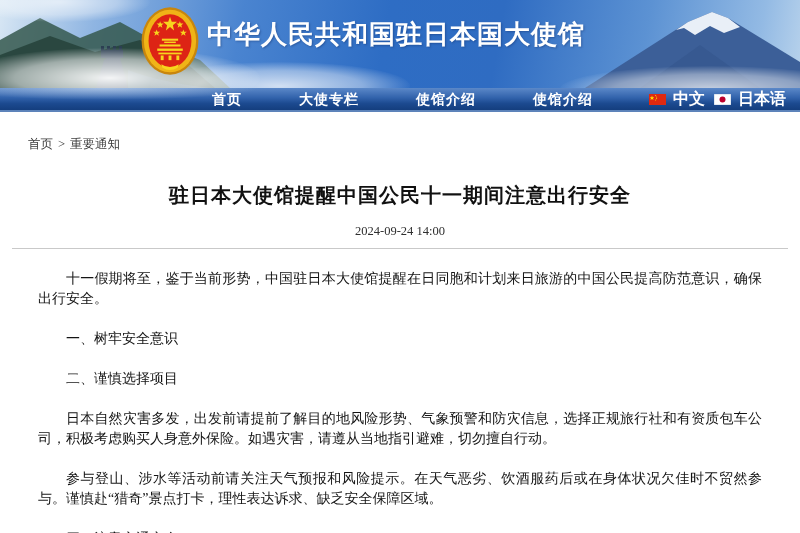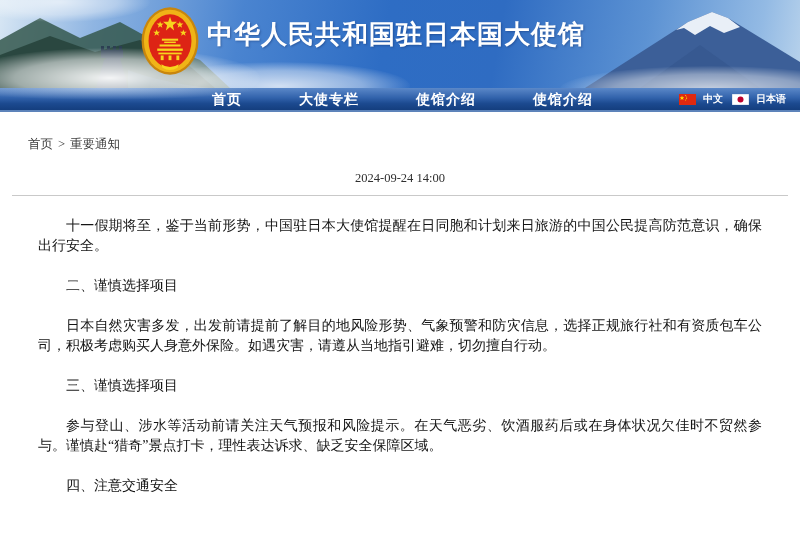--- a/index.html
+++ b/index.html
@@ -48,21 +48,21 @@
     background: radial-gradient(ellipse at 40% 0%, rgba(230,240,250,0.55), rgba(230,240,250,0) 70%);
     pointer-events: none;
   }
   .nav-items { display: flex; gap: 57px; padding-left: 212px; }
   .nav-item {
     color: #ffffff; font-size: 14px; font-weight: bold; letter-spacing: 1px;
     cursor: pointer; white-space: nowrap; line-height: 22px;
   }
   .lang-switch { margin-left: auto; margin-right: 14px; display: flex; align-items: center; gap: 9px; }
   .lang-item { display: flex; align-items: center; gap: 7px; cursor: pointer; }
-  .lang-label { color: #ffffff; font-size: 10px; font-weight: bold; font-family: Liberation Mono, monospace; }
+  .lang-label { color: #ffffff; font-size: 16px; font-weight: bold; font-family: Liberation Mono, monospace; }
   .flag { display: block; }
 
   
   .breadcrumb {
     padding: 24px 0 0 28px; font-size: 12.5px; color: #3c3c3c; height: 44px;
   }
   .breadcrumb a { color: #3c3c3c; text-decoration: none; cursor: pointer; }
   .crumb-sep { margin: 0 5px; }
 
   
@@ -162,24 +162,25 @@
       <span class="lang-label">日本语</span>
     </span>
   </div>
 </div>
 
 <div class="breadcrumb">
   <a>首页</a><span class="crumb-sep">&gt;</span><a>重要通知</a>
 </div>
 
 <div class="article">
+  <div class="article-title">驻日本大使馆提醒中国公民十一期间注意出行安全</div>
   <div class="article-date">2024-09-24 14:00</div>
   <hr class="divider">
   <div class="article-body">
     <p>十一假期将至，鉴于当前形势，中国驻日本大使馆提醒在日同胞和计划来日旅游的中国公民提高防范意识，确保出行安全。</p>
+    <p>一、树牢安全意识</p>
     <p>二、谨慎选择项目</p>
     <p>日本自然灾害多发，出发前请提前了解目的地风险形势、气象预警和防灾信息，选择正规旅行社和有资质包车公司，积极考虑购买人身意外保险。如遇灾害，请遵从当地指引避难，切勿擅自行动。</p>
-    <p>三、谨慎选择项目</p>
     <p>参与登山、涉水等活动前请关注天气预报和风险提示。在天气恶劣、饮酒服药后或在身体状况欠佳时不贸然参与。谨慎赴“猎奇”景点打卡，理性表达诉求、缺乏安全保障区域。</p>
     <p>四、注意交通安全</p>
 
   </div>
 </div>
 
 </body></html>

